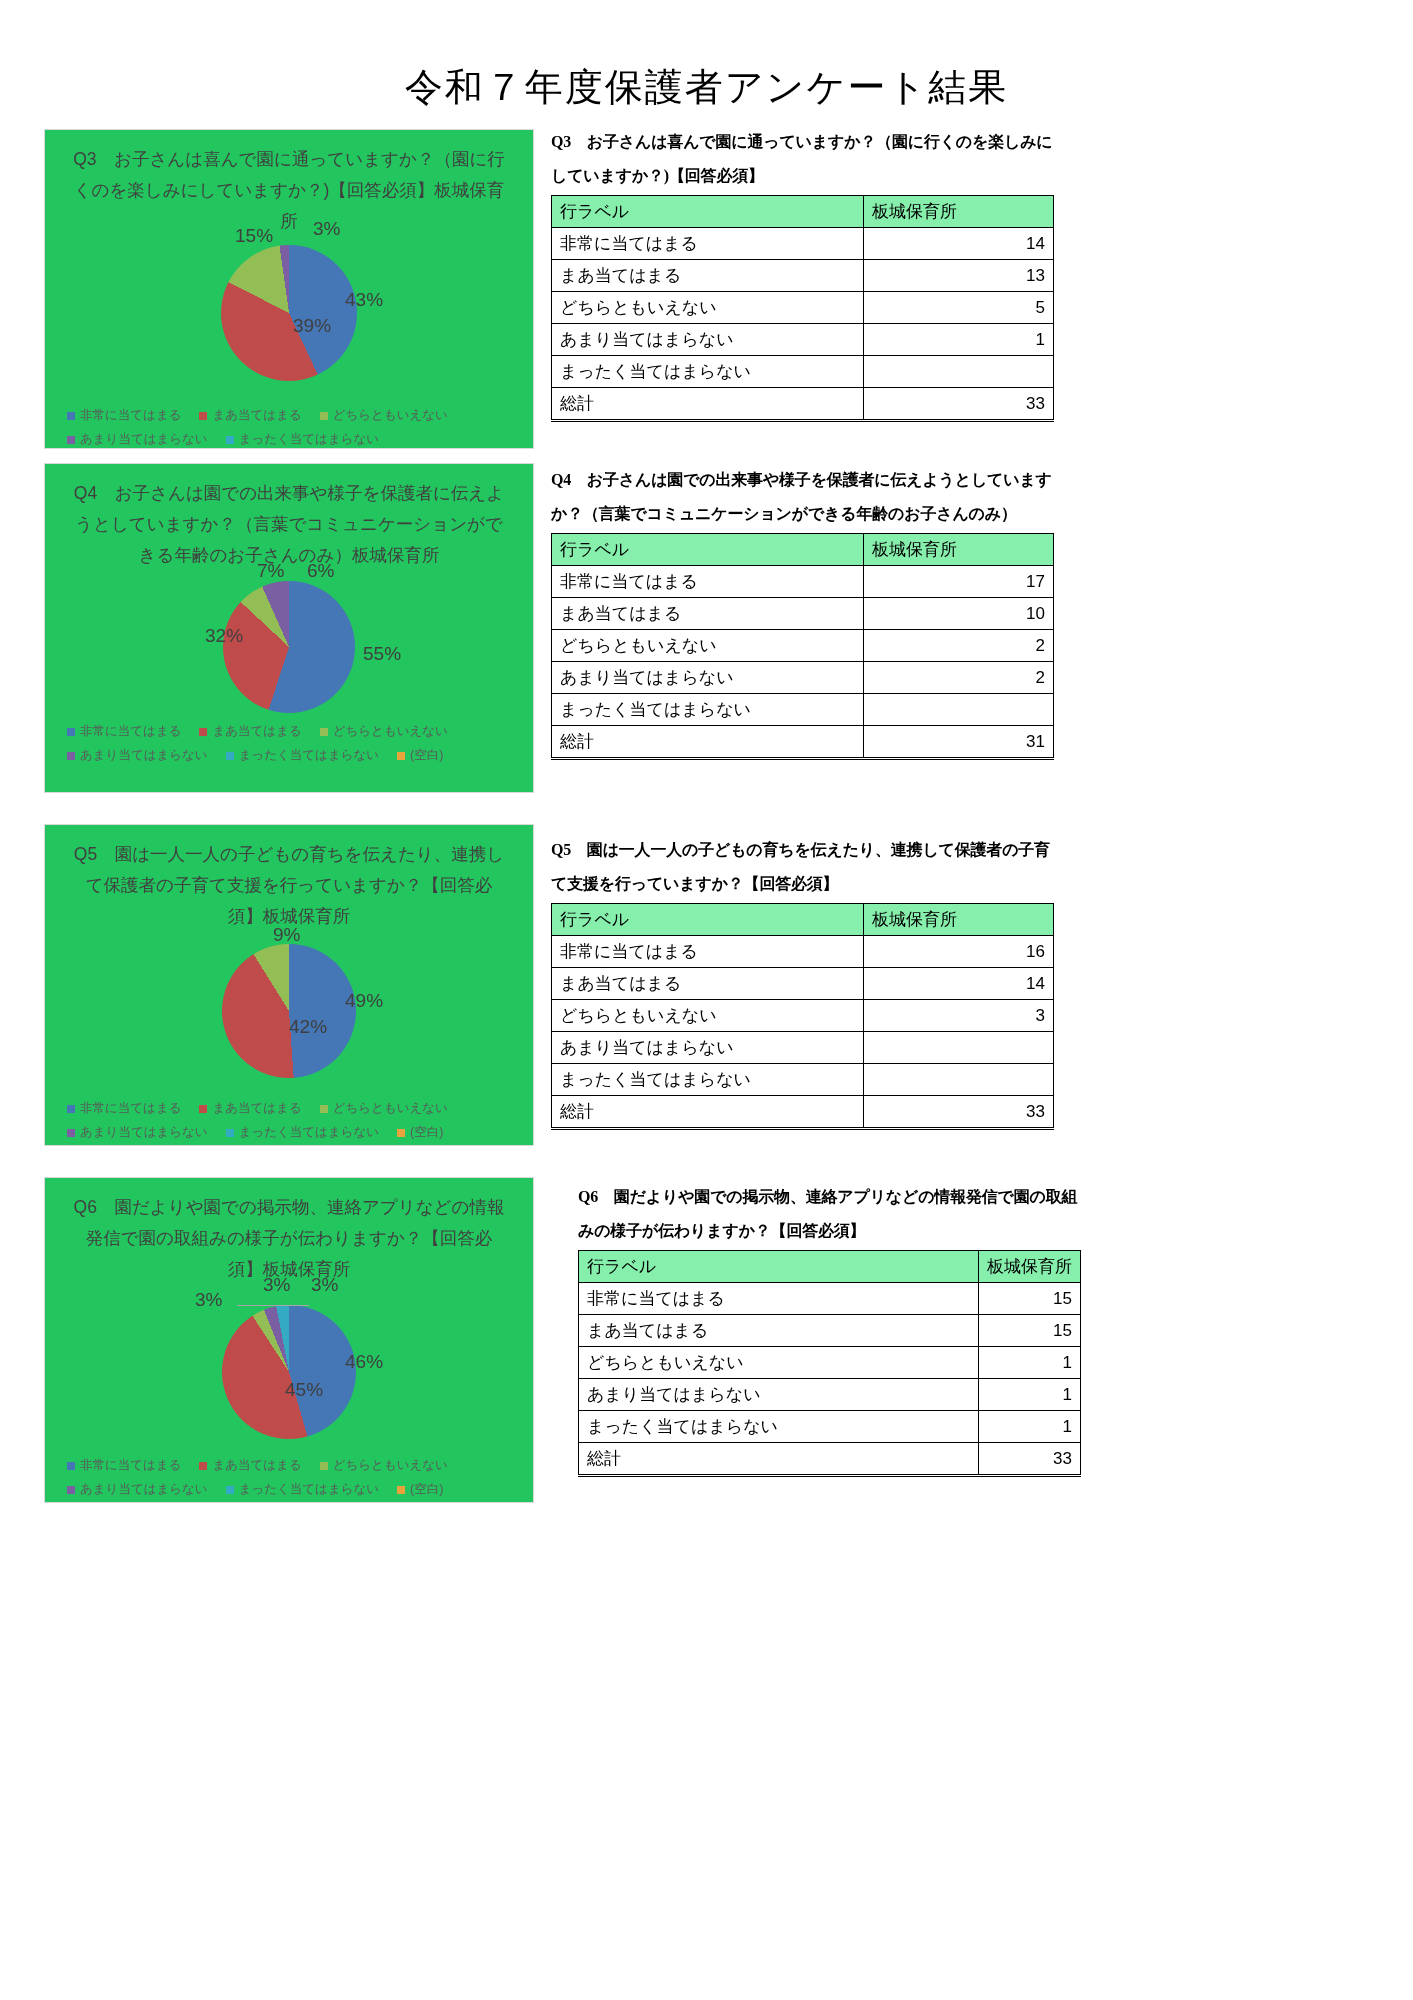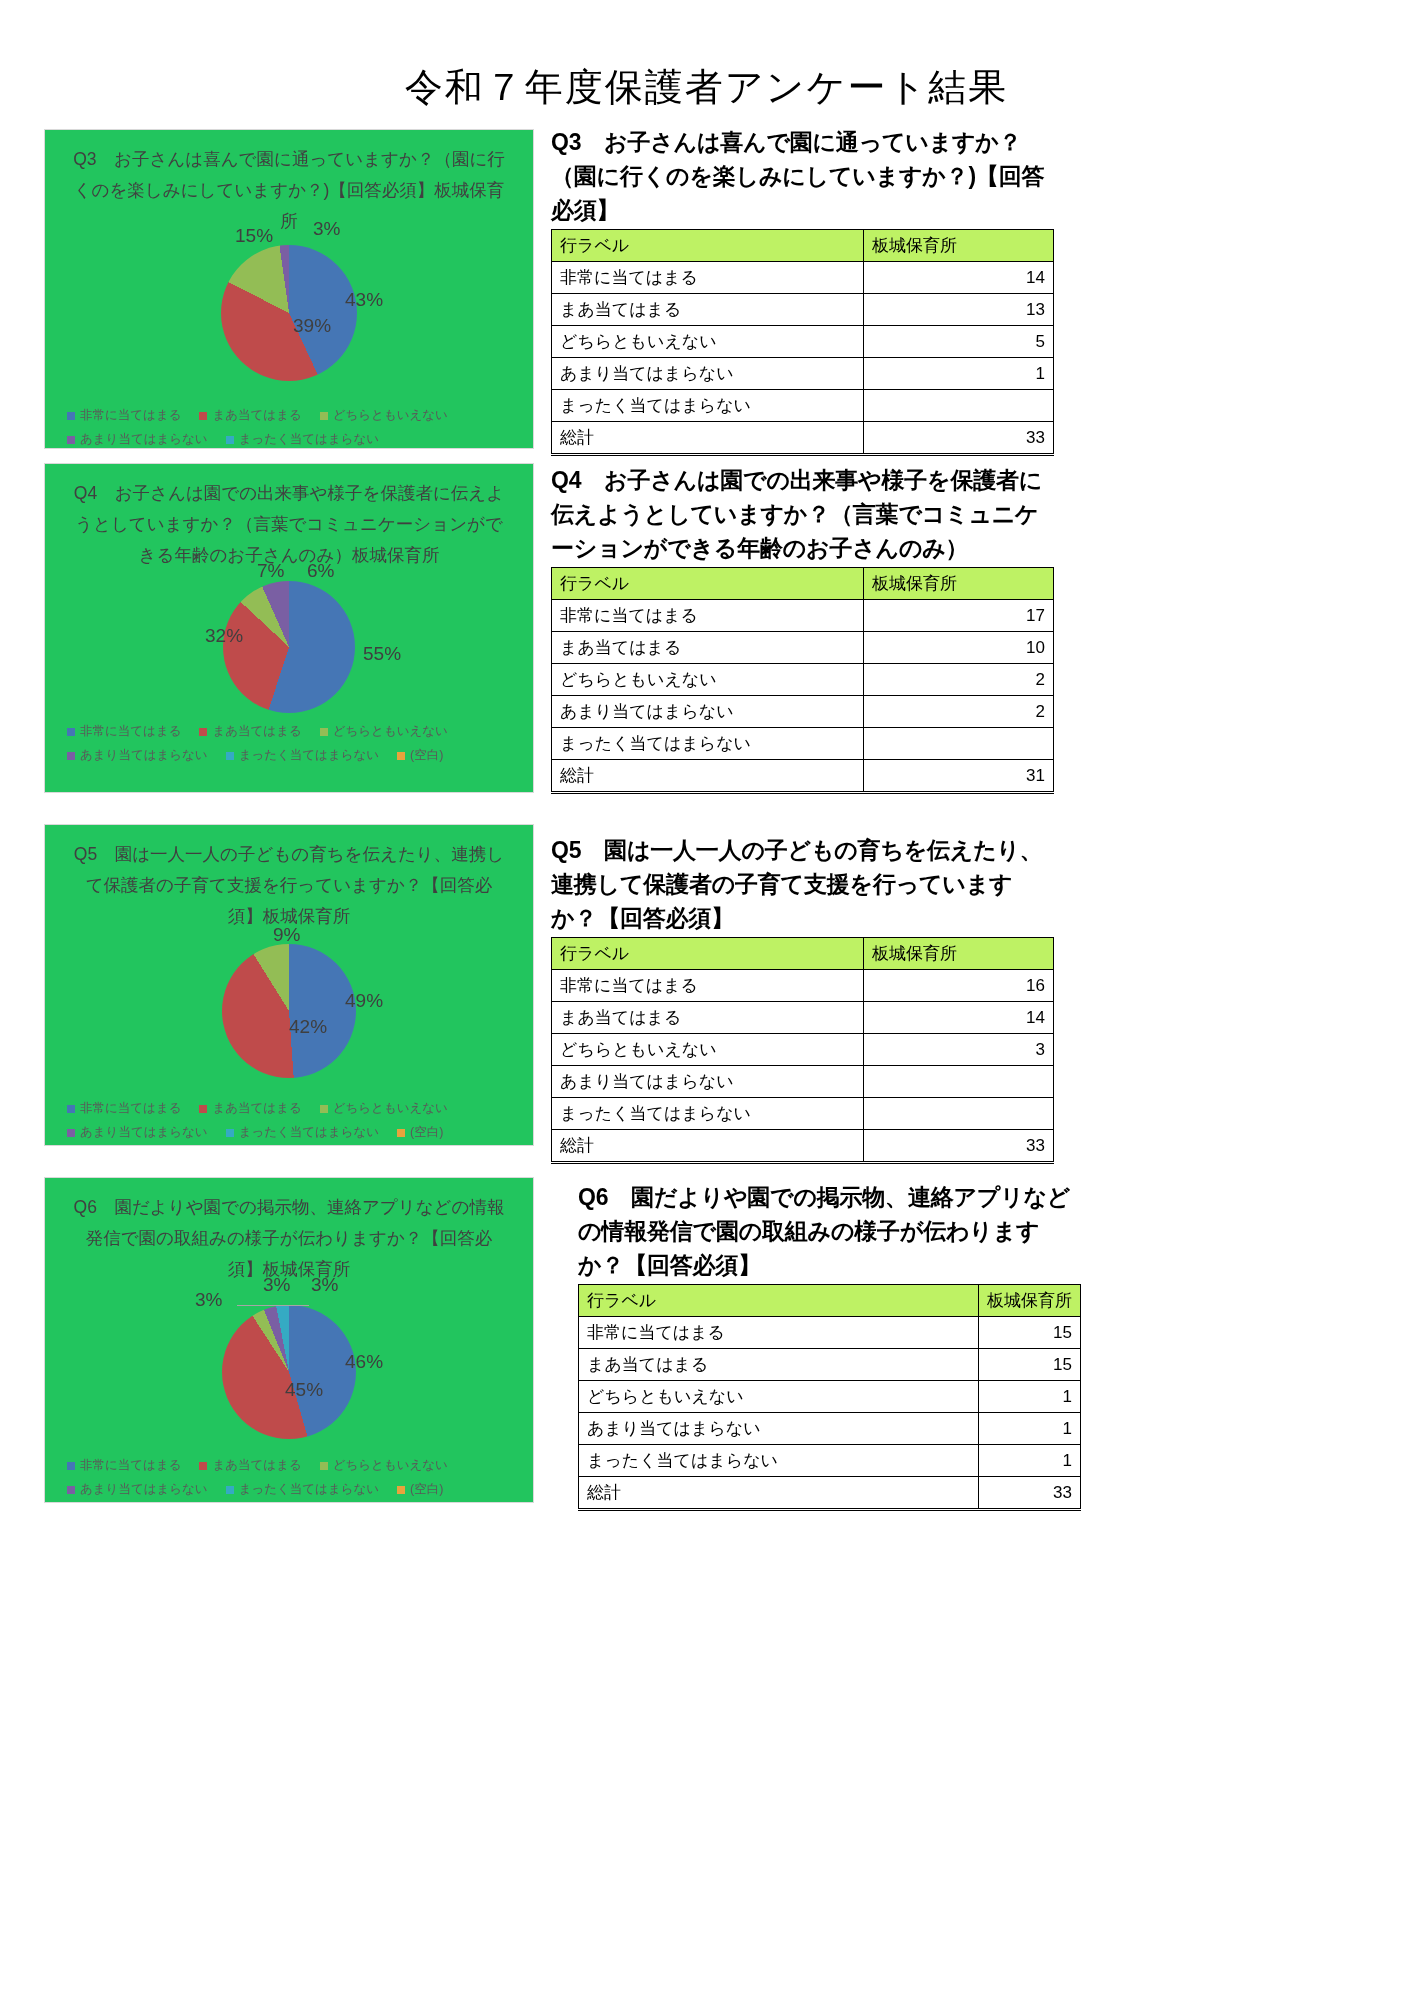--- a/index.html
+++ b/index.html
@@ -104,44 +104,45 @@
     flex:0 0 auto;
   }
 
   
   .table-side{
     position:absolute;
     left:551px;
     width:502px;
   }
   .tbl-heading{
-    font-size:23px;
+    font-size:16px;
     font-weight:bold;
     line-height:34px;
     color:#000;
     margin-bottom:2px;
     letter-spacing:-0.2px;
+    font-family:Liberation Serif, serif;
   }
   table.pivot{
     border-collapse:collapse;
     width:502px;
     table-layout:fixed;
     font-size:17px;
   }
   table.pivot td{
     border:1px solid #000;
     padding:4px 8px;
     height:30px;
     box-sizing:border-box;
     vertical-align:middle;
   }
   table.pivot td.label{ text-align:left; }
   table.pivot td.num{ text-align:right; }
   table.pivot tr.header td{
-    background:#bef264;
+    background:#86efac;
     font-weight:normal;
   }
   table.pivot tr.total td{
     border-bottom:3px double #000;
   }
   table.pivot col.c1{ width:312px; }
   table.pivot col.c2{ width:190px; }
   table.pivot.narrow col.c1{ width:400px; }
   table.pivot.narrow col.c2{ width:102px; }
   .hdr-tall td{ height:58px; }

